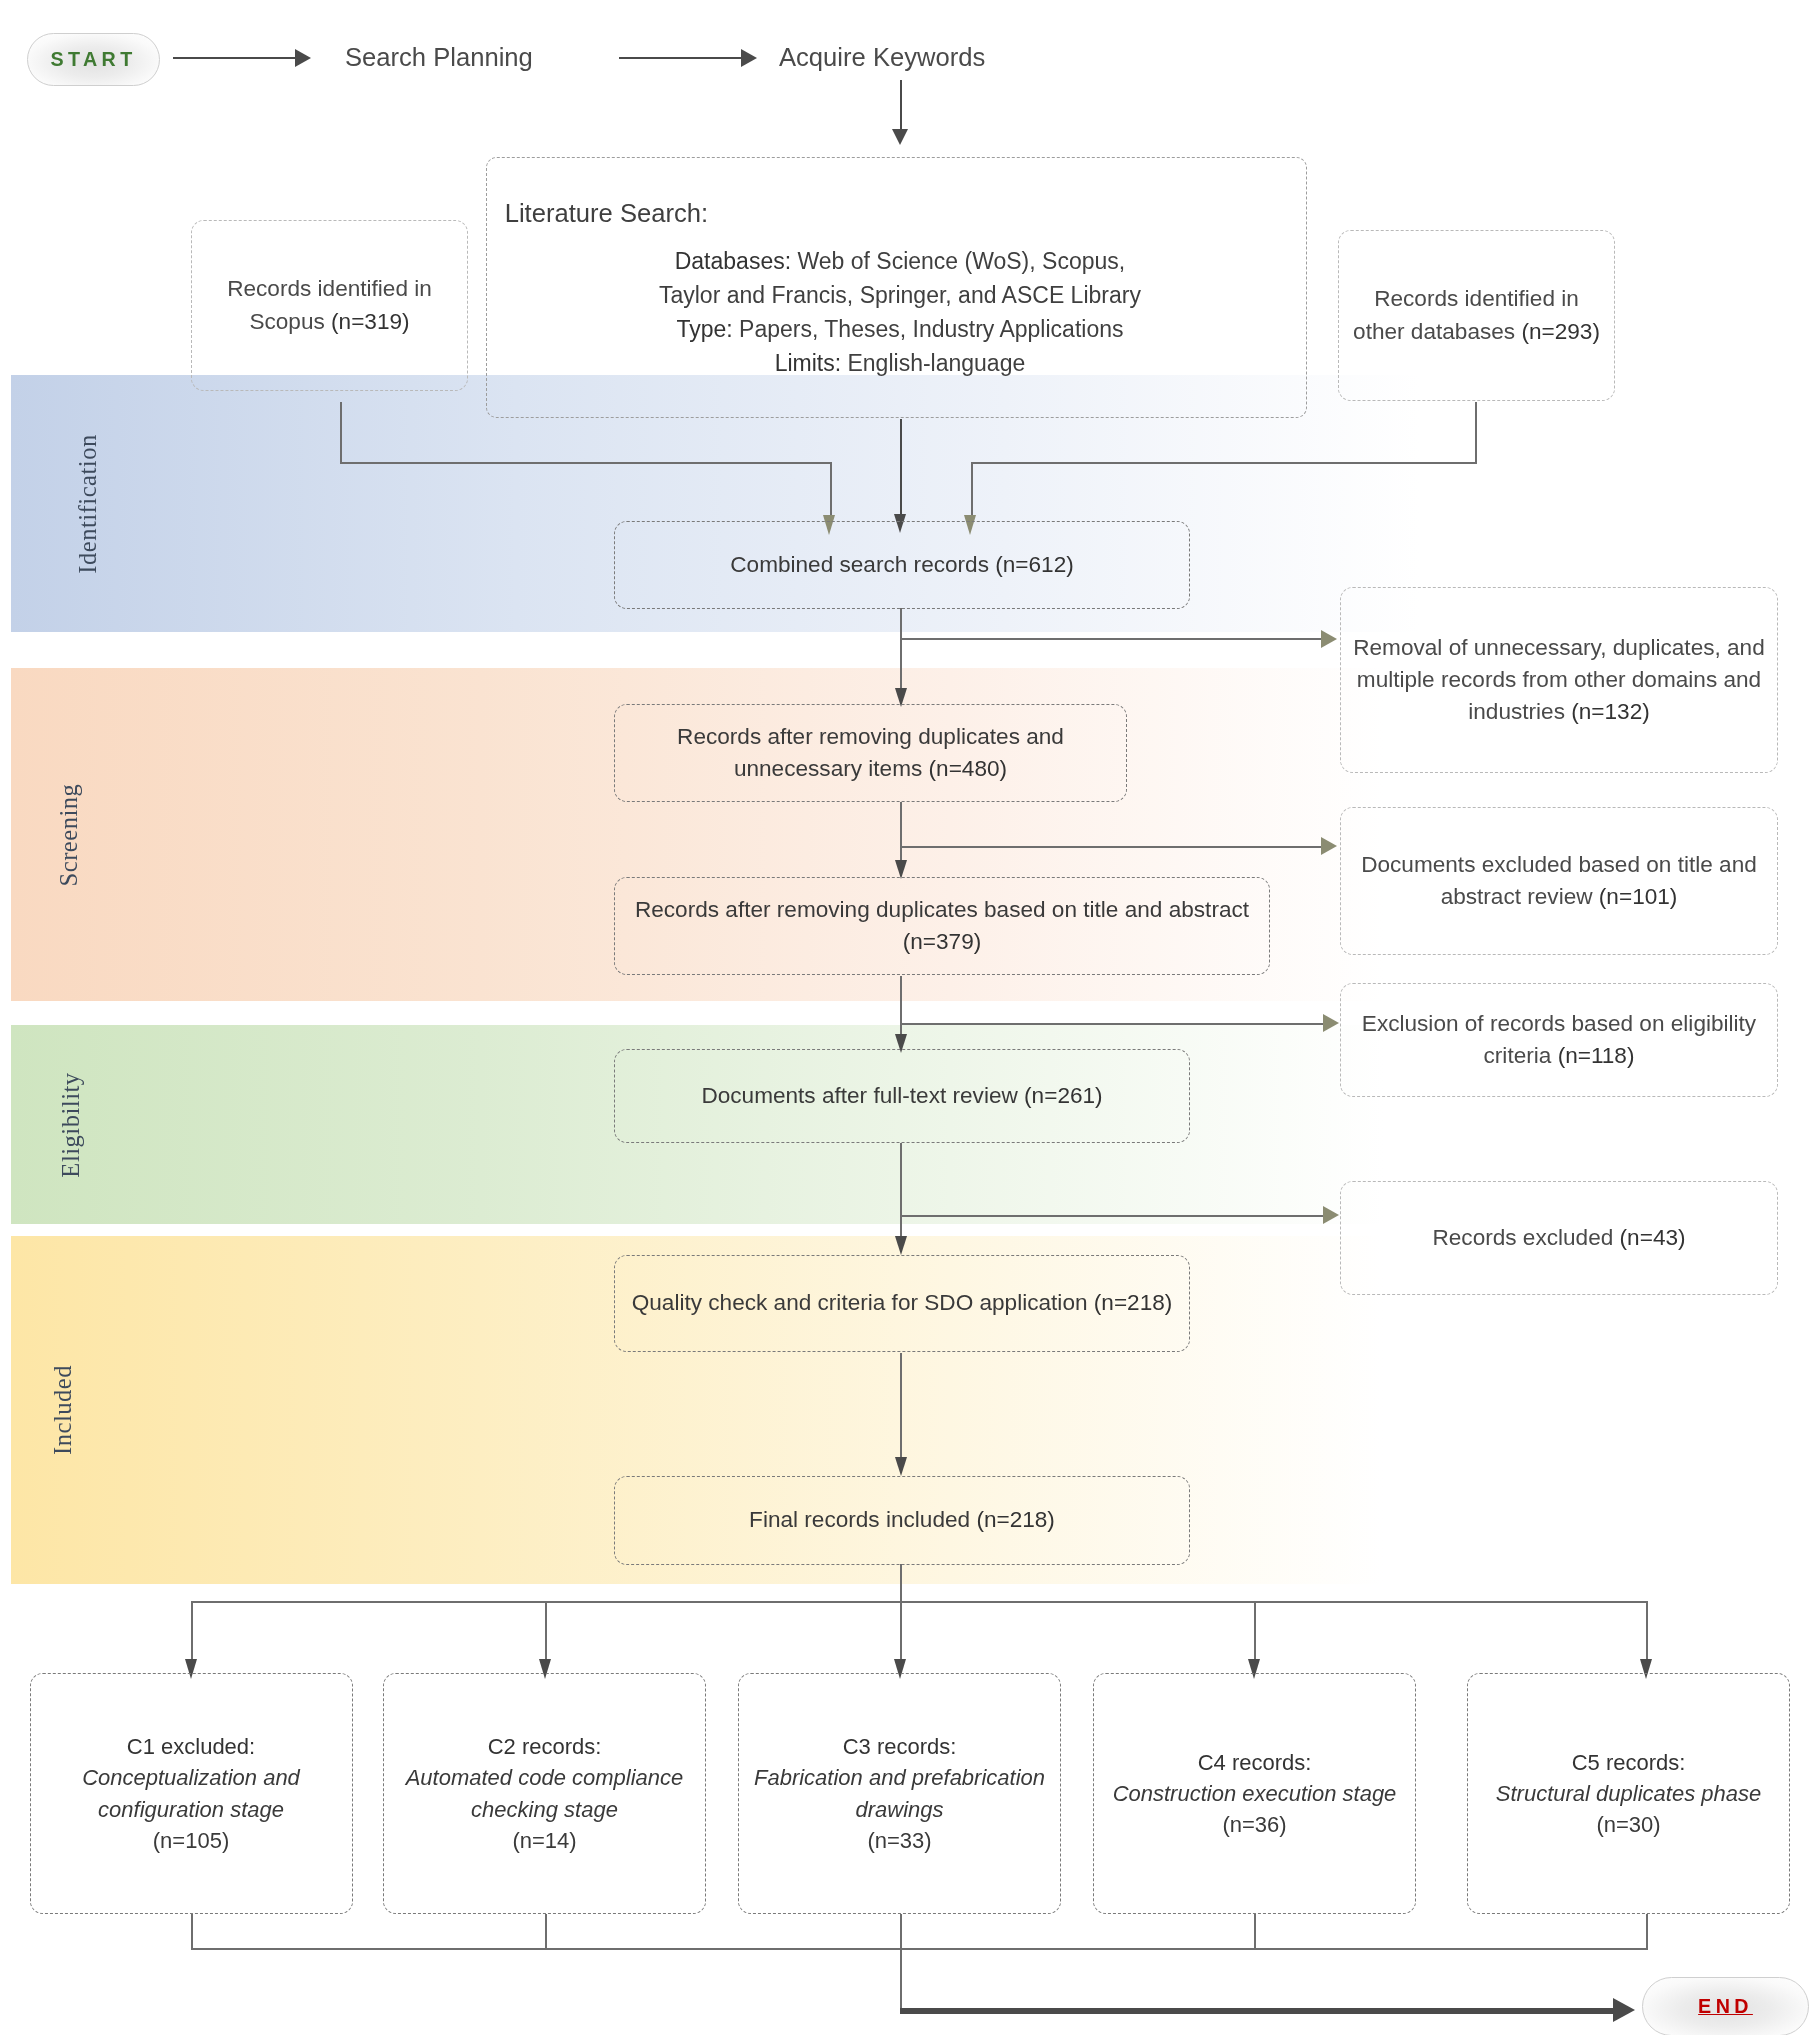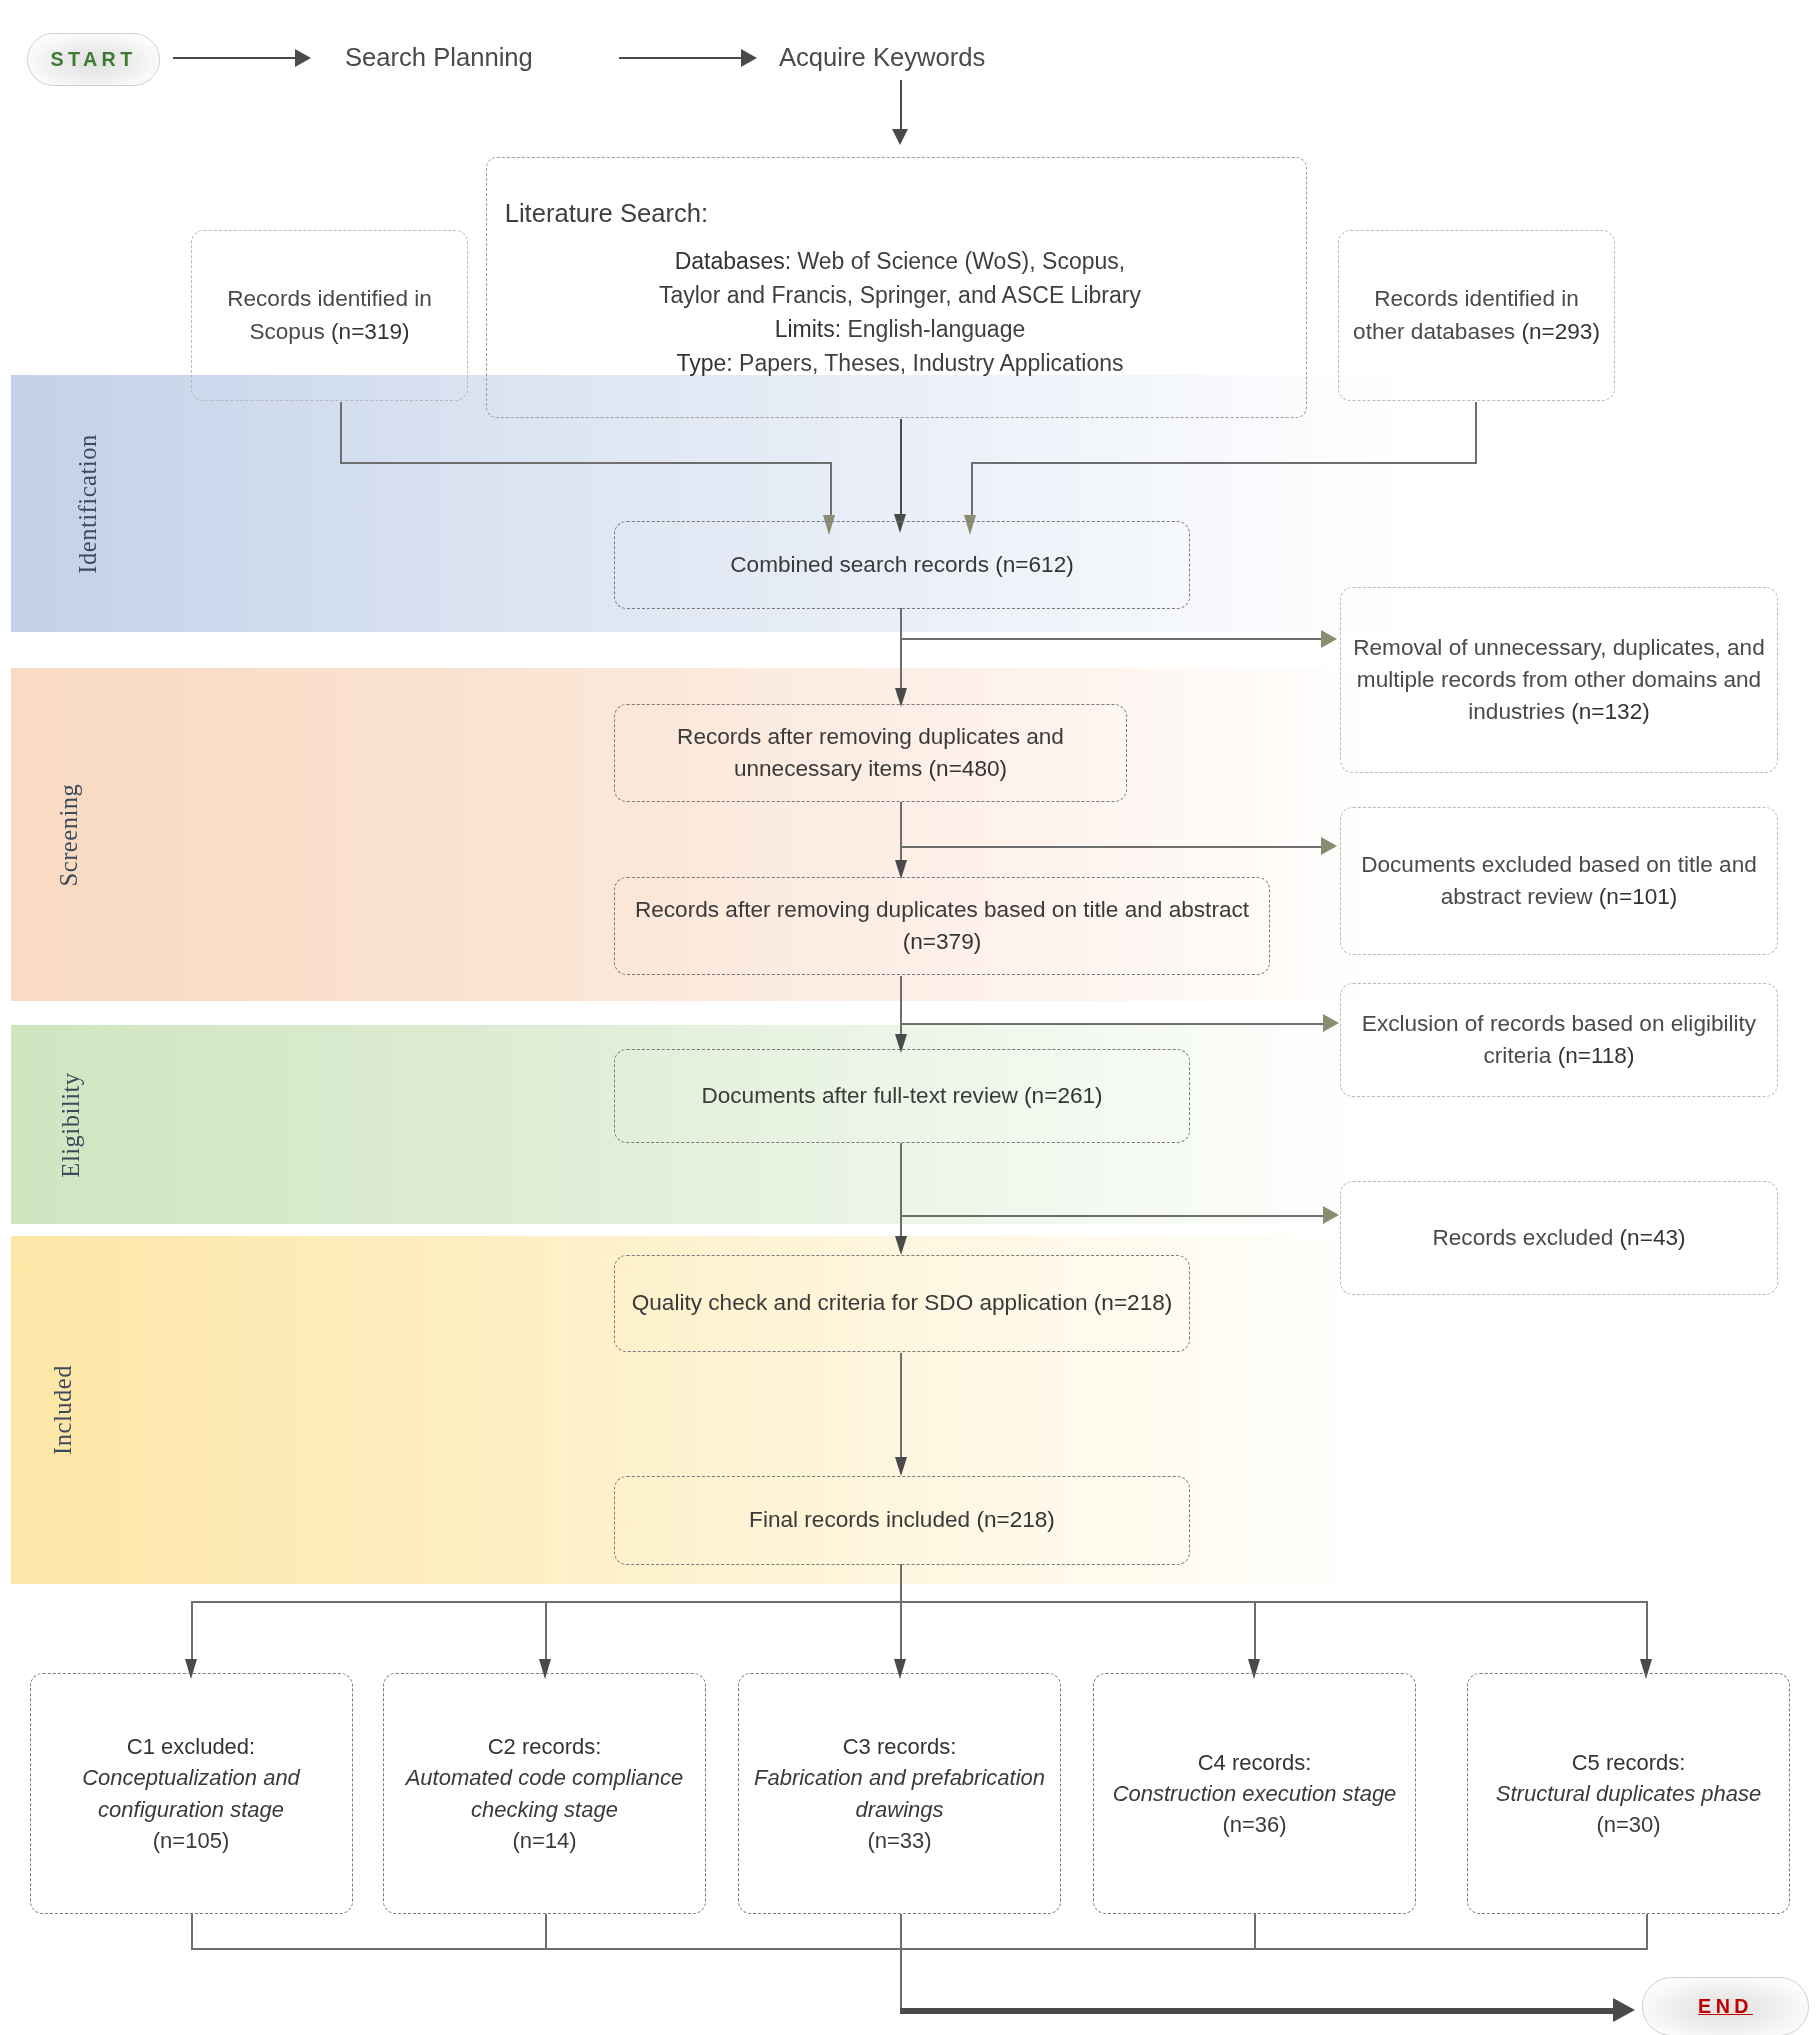--- a/index.html
+++ b/index.html
@@ -118,32 +118,32 @@
       <div style="font-size:25.6px;color:#3f3f3f;margin-bottom:12.8px;">Literature Search:</div>
       <div style="text-align:center;font-size:23px;color:#3f3f3f;line-height:1.48;">
         <div>
           <b>Databases:</b>
           <span>Web of Science (WoS), Scopus,</span>
         </div>
         <div>
           <span>Taylor and Francis, Springer, and ASCE Library</span>
         </div>
         <div>
+          <b>Type:</b>
+          <span>Papers, Theses, Industry Applications</span>
+        </div>
+        <div>
           <b>Limits:</b>
           <span>English-language</span>
         </div>
-        <div>
-          <b>Type:</b>
-          <span>Papers, Theses, Industry Applications</span>
-        </div>
       </div>
     </div>
   </div>
 
-  <div class="nodebox" style="left:191px;top:230px;width:277px;height:171px;">
+  <div class="nodebox" style="left:191px;top:220px;width:277px;height:171px;">
     <div class="inner">
       <span>Records identified in Scopus</span>
       <b>(n=319)</b>
     </div>
   </div>
 
   <div class="nodebox" style="left:1338px;top:230px;width:277px;height:171px;">
     <div class="inner">
       <span>Records identified in other databases</span>
       <b>(n=293)</b>

